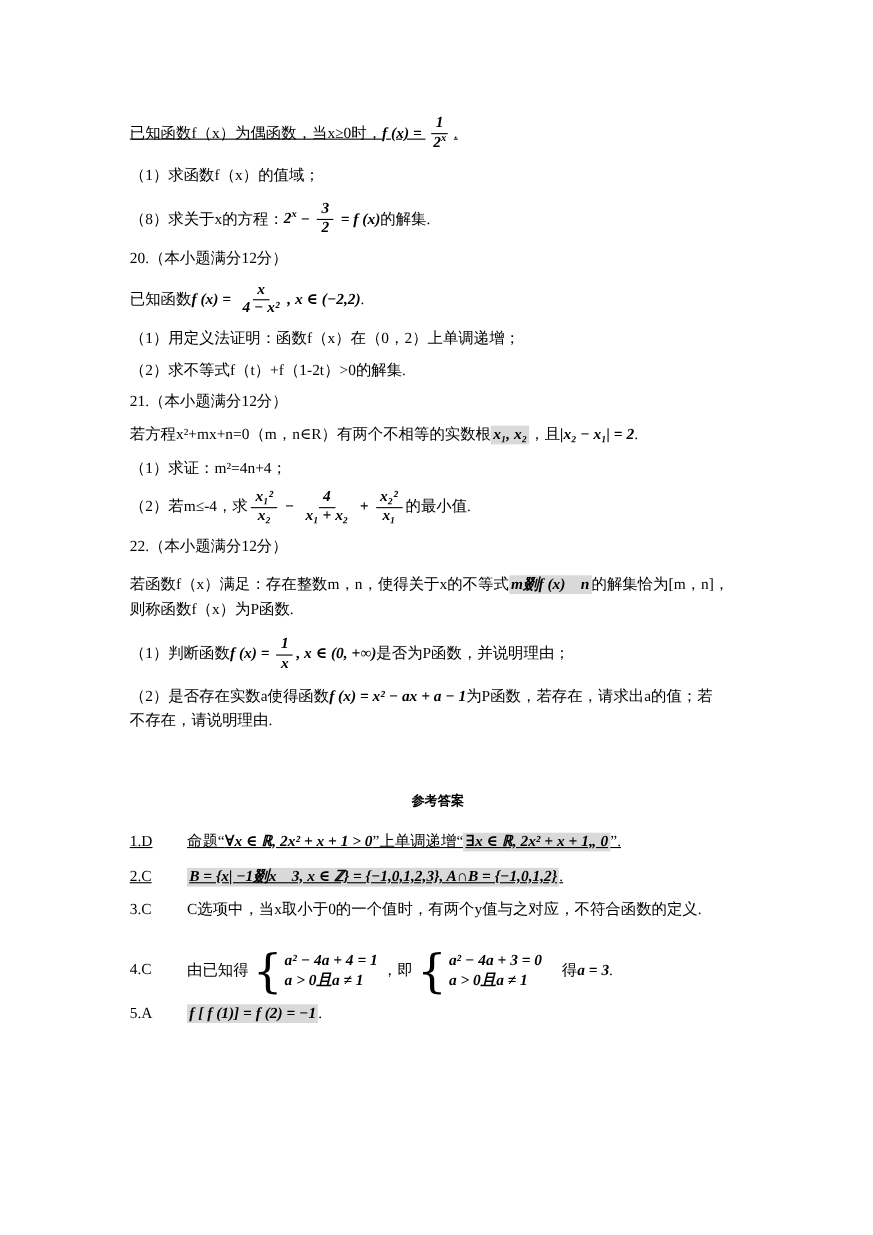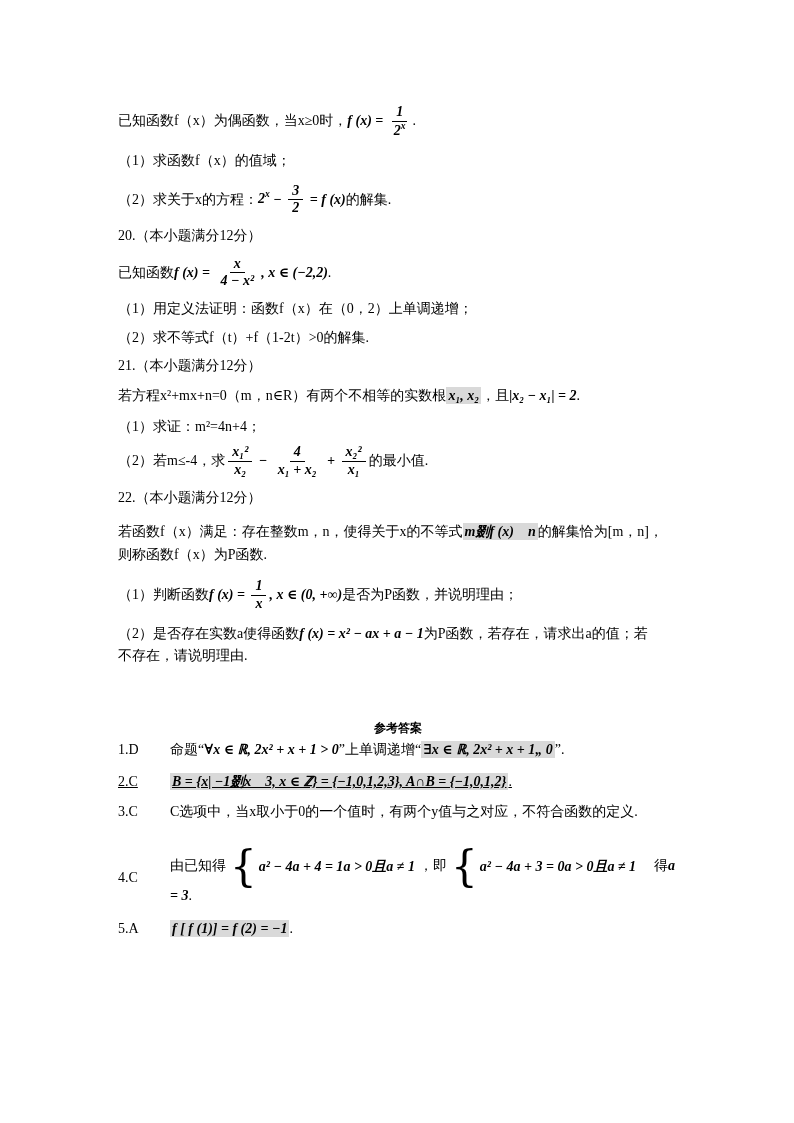--- a/index.html
+++ b/index.html
@@ -25,37 +25,37 @@
     vertical-align:middle;margin:0 3px;line-height:1.2;
     font-style:italic;font-weight:bold;
   }
   .frac .num{padding:0 4px;border-bottom:1.4px solid #000;display:inline-block;}
   .frac .den{padding:0 4px;display:inline-block;}
   .cases{display:inline-flex;align-items:center;vertical-align:middle;margin:0 4px;}
   .cases .brace{
     font-size:42px;font-weight:400;font-style:normal;line-height:0.9;
     margin-right:2px;font-family:"DejaVu Serif",serif;
   }
-  .cases .rows{display:inline-flex;flex-direction:row;gap:0;}
+  .cases .rows{display:inline-flex;flex-direction:column;gap:0;}
   .cases .crow{line-height:1.25;}
   .answer{display:flex;align-items:center;}
   .ans-label{width:52px;flex:none;}
   .ans-content{flex:1;}
 </style>
 </head>
 <body>
 
 <div class="page">
   <div id="doc">
-      <div class="line" style="margin-top: 4px;"><span class="txt">已知函数f（x）为偶函数，当x≥0时，</span><span class="math">f (x) = </span><span class="frac">
+      <div class="line" style="margin-top: 4px; text-decoration: underline;"><span class="txt">已知函数f（x）为偶函数，当x≥0时，</span><span class="math">f (x) = </span><span class="frac">
           <span class="num"><span class="math">1</span></span>
           <span class="den"><span class="math msup">2<sup>x</sup></span></span>
         </span><span class="txt">.</span></div>
       <div class="line" style="margin-top: 10px;"><span class="txt">（1）求函数f（x）的值域；</span></div>
-      <div class="line" style="margin-top: 10px;"><span class="txt">（2）求关于x的方程：</span><span class="math msup">2<sup>x</sup></span><span class="math"> − </span><span class="frac">
+      <div class="line" style="margin-top: 10px;"><span class="txt">（8）求关于x的方程：</span><span class="math msup">2<sup>x</sup></span><span class="math"> − </span><span class="frac">
           <span class="num"><span class="math">3</span></span>
           <span class="den"><span class="math">2</span></span>
         </span><span class="math"> = f (x)</span><span class="txt">的解集.</span></div>
       <div class="line" style="margin-top: 8px;"><span class="txt">20.（本小题满分12分）</span></div>
       <div class="line" style="margin-top: 8px;"><span class="txt">已知函数</span><span class="math">f (x) = </span><span class="frac">
           <span class="num"><span class="math">x</span></span>
           <span class="den"><span class="math">4 − x²</span></span>
         </span><span class="math">, x ∈ (−2,2)</span><span class="txt">.</span></div>
       <div class="line" style="margin-top: 8px;"><span class="txt">（1）用定义法证明：函数f（x）在（0，2）上单调递增；</span></div>
       <div class="line" style="margin-top: 6px;"><span class="txt">（2）求不等式f（t）+f（1-2t）&gt;0的解集.</span></div>
@@ -75,21 +75,21 @@
       <div class="line" style="margin-top: 8px;"><span class="txt">22.（本小题满分12分）</span></div>
       <div class="line" style="margin-top: 12px;"><span class="txt">若函数f（x）满足：存在整数m，n，使得关于x的不等式</span><span class="grp hl"><span class="math">m剟f (x)　n</span></span><span class="txt">的解集恰为[m，n]，</span></div>
       <div class="line" style="margin-top: 0px;"><span class="txt">则称函数f（x）为P函数.</span></div>
       <div class="line" style="margin-top: 12px;"><span class="txt">（1）判断函数</span><span class="math">f (x) = </span><span class="frac">
           <span class="num"><span class="math">1</span></span>
           <span class="den"><span class="math">x</span></span>
         </span><span class="math">, x ∈ (0, +∞)</span><span class="txt">是否为P函数，并说明理由；</span></div>
       <div class="line" style="margin-top: 10px;"><span class="txt">（2）是否存在实数a使得函数</span><span class="math">f (x) = x² − ax + a − 1</span><span class="txt">为P函数，若存在，请求出a的值；若</span></div>
       <div class="line" style="margin-top: 0px;"><span class="txt">不存在，请说明理由.</span></div>
       <div class="line center bold" style="margin-top: 52px;"><span class="txt">参考答案</span></div>
-      <div class="line answer" style="">
+      <div class="line answer" style="margin-top: 16px; text-decoration: underline;">
         <span class="ans-label">1.D</span>
         <span class="ans-content"><span class="txt">命题“</span><span class="math">∀x ∈ ℝ, 2x² + x + 1 &gt; 0</span><span class="txt">”上单调递增“</span><span class="grp hl"><span class="math">∃x ∈ ℝ, 2x² + x + 1„ 0</span></span><span class="txt">”.</span></span>
       </div>
       <div class="line answer" style="margin-top: 10px; text-decoration: underline;">
         <span class="ans-label">2.C</span>
         <span class="ans-content"><span class="grp hl"><span class="math">B = {x| −1剟x　3, x ∈ ℤ} = {−1,0,1,2,3}, A∩B = {−1,0,1,2}</span></span><span class="txt">.</span></span>
       </div>
       <div class="line answer" style="margin-top: 8px;">
         <span class="ans-label">3.C</span>
         <span class="ans-content"><span class="txt">C选项中，当x取小于0的一个值时，有两个y值与之对应，不符合函数的定义.</span></span>

